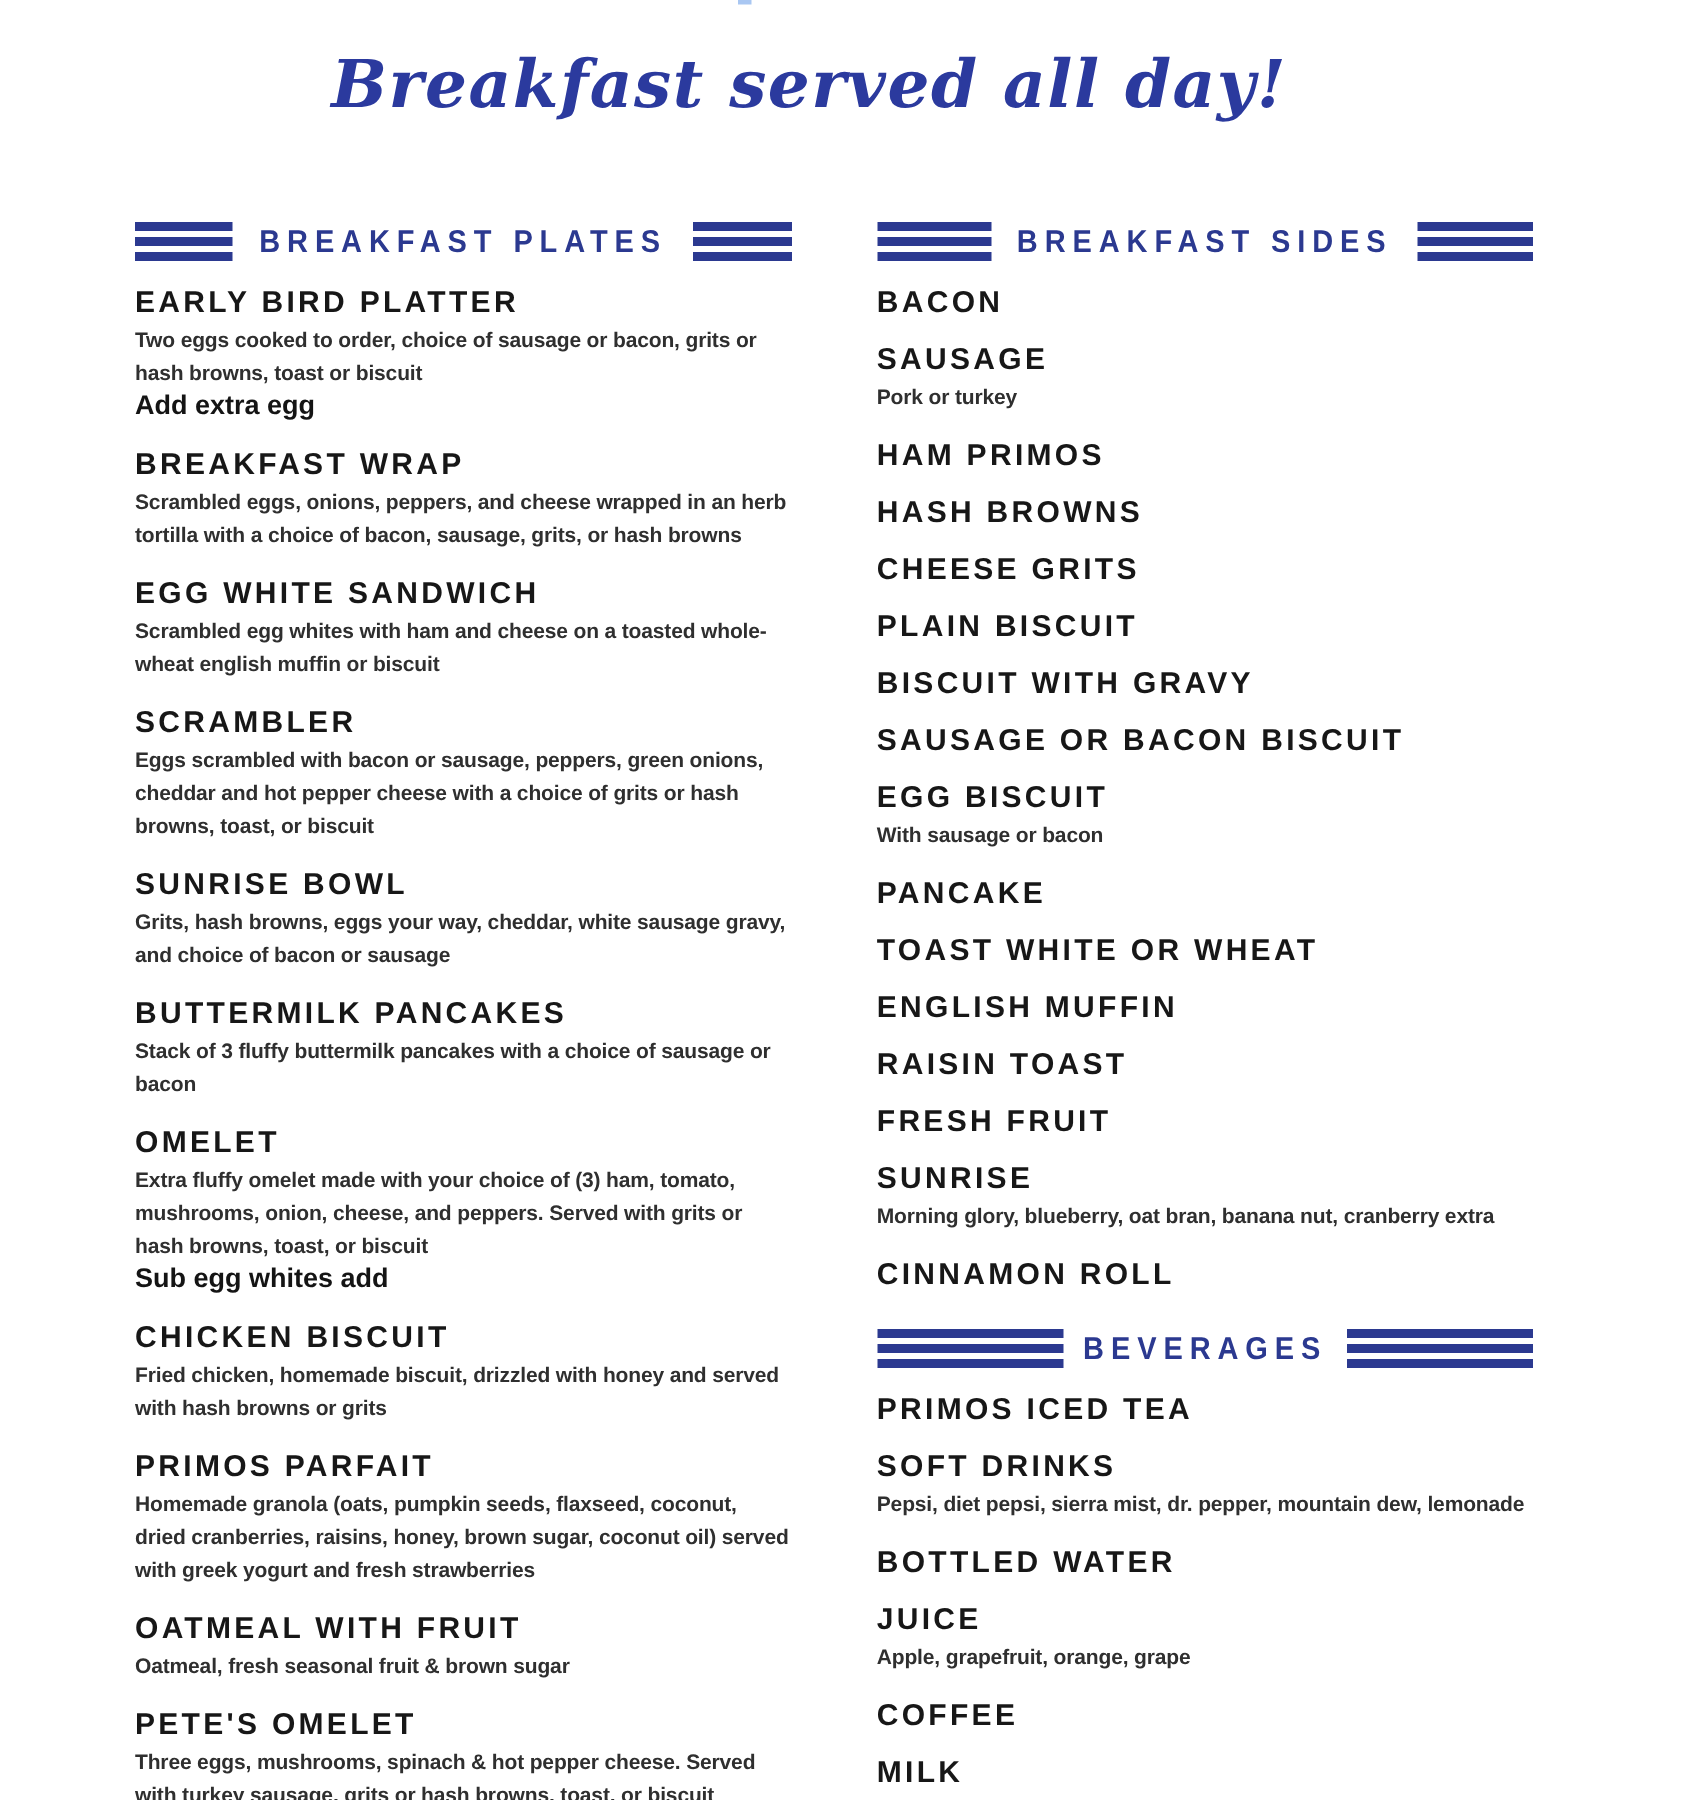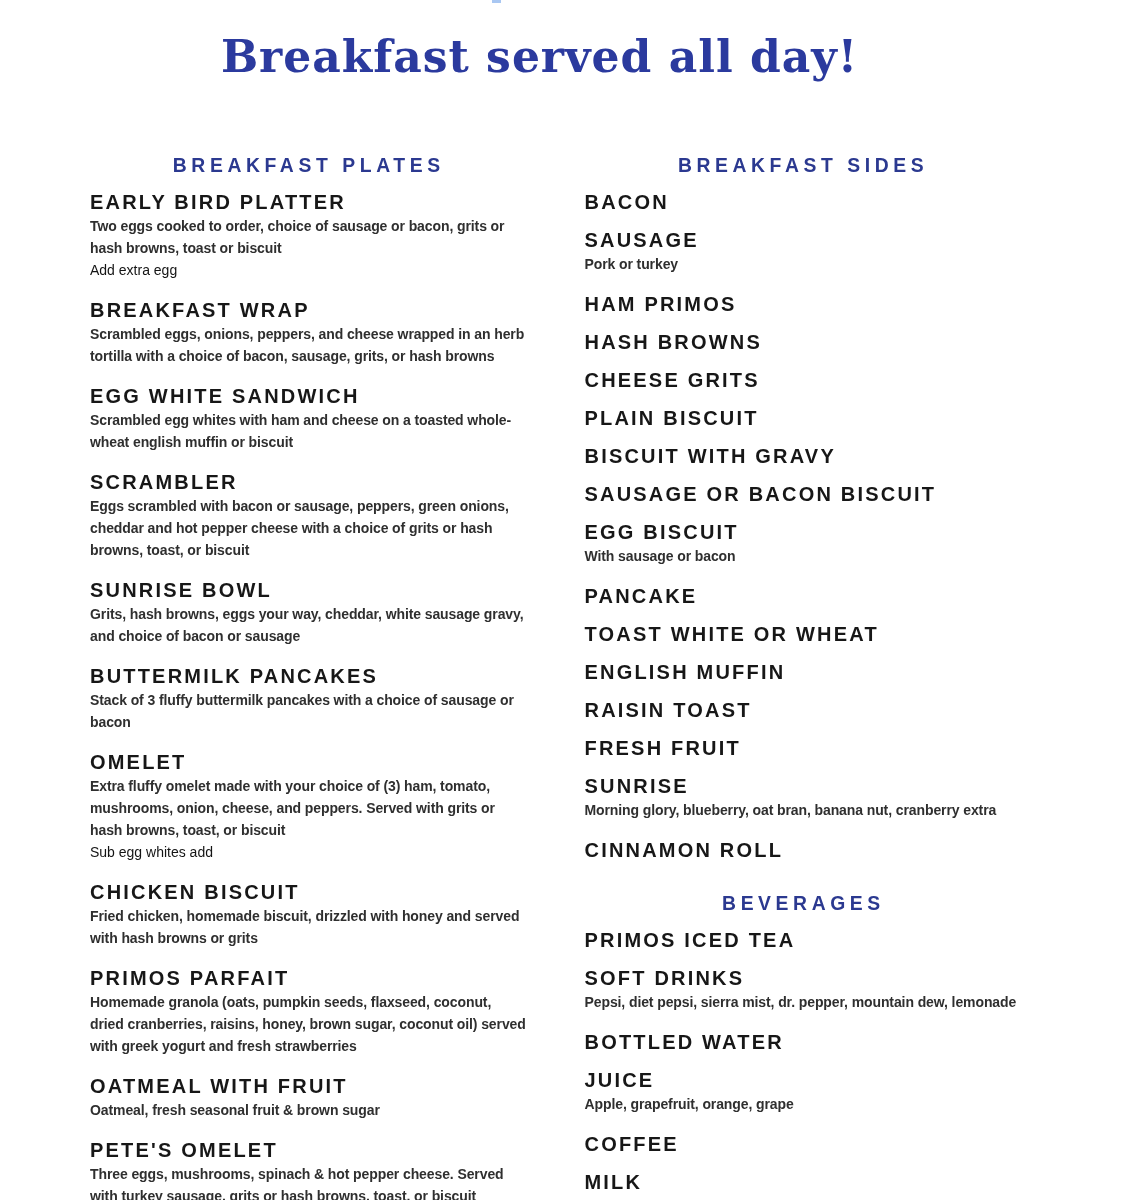--- a/index.html
+++ b/index.html
@@ -17,39 +17,39 @@
     left: 492px;
     top: 0;
     width: 9px;
     height: 3px;
     background: #a9c7f2;
   }
   .script-title {
     margin: 28px 57px 0 0;
     text-align: center;
     font-family: "DejaVu Serif", serif;
+    font-style: italic;
     font-weight: bold;
     font-size: 44px;
     line-height: 58px;
     color: #2b3a9e;
     letter-spacing: 1px;
   }
   .columns {
     display: flex;
     gap: 57px;
     margin: 61px 114px 0 90px;
   }
   .col { flex: 1; min-width: 0; }
   .section-header {
     display: flex;
-    align-items: center;
+    align-items: flex-end;
     gap: 6px;
     height: 27px;
     margin-bottom: 20px;
-    flex-direction: column;
   }
   .section-header.beverages { margin-top: 26px; }
   .stripes {
     flex: 1;
     height: 26px;
     background: repeating-linear-gradient(
       to bottom,
       #2b3990 0px, #2b3990 6px,
       #ffffff 6px, #ffffff 10px
     );
@@ -74,23 +74,23 @@
   .menu-item.no-desc .item-name { margin-bottom: 0; }
   .item-desc {
     font-size: 14px;
     line-height: 22px;
     letter-spacing: -0.1px;
     color: #2f2f2f;
     max-width: 440px;
     font-weight: bold;
   }
   .item-note {
-    font-size: 14px;
+    font-size: 18px;
     line-height: 22px;
-    font-weight: 400;
+    font-weight: 700;
     color: #141414;
   }
 </style>
 </head>
 <body>
 
 <div class="logo-fragment"></div>
 
 <h1 class="script-title">Breakfast served all day!</h1>
 

